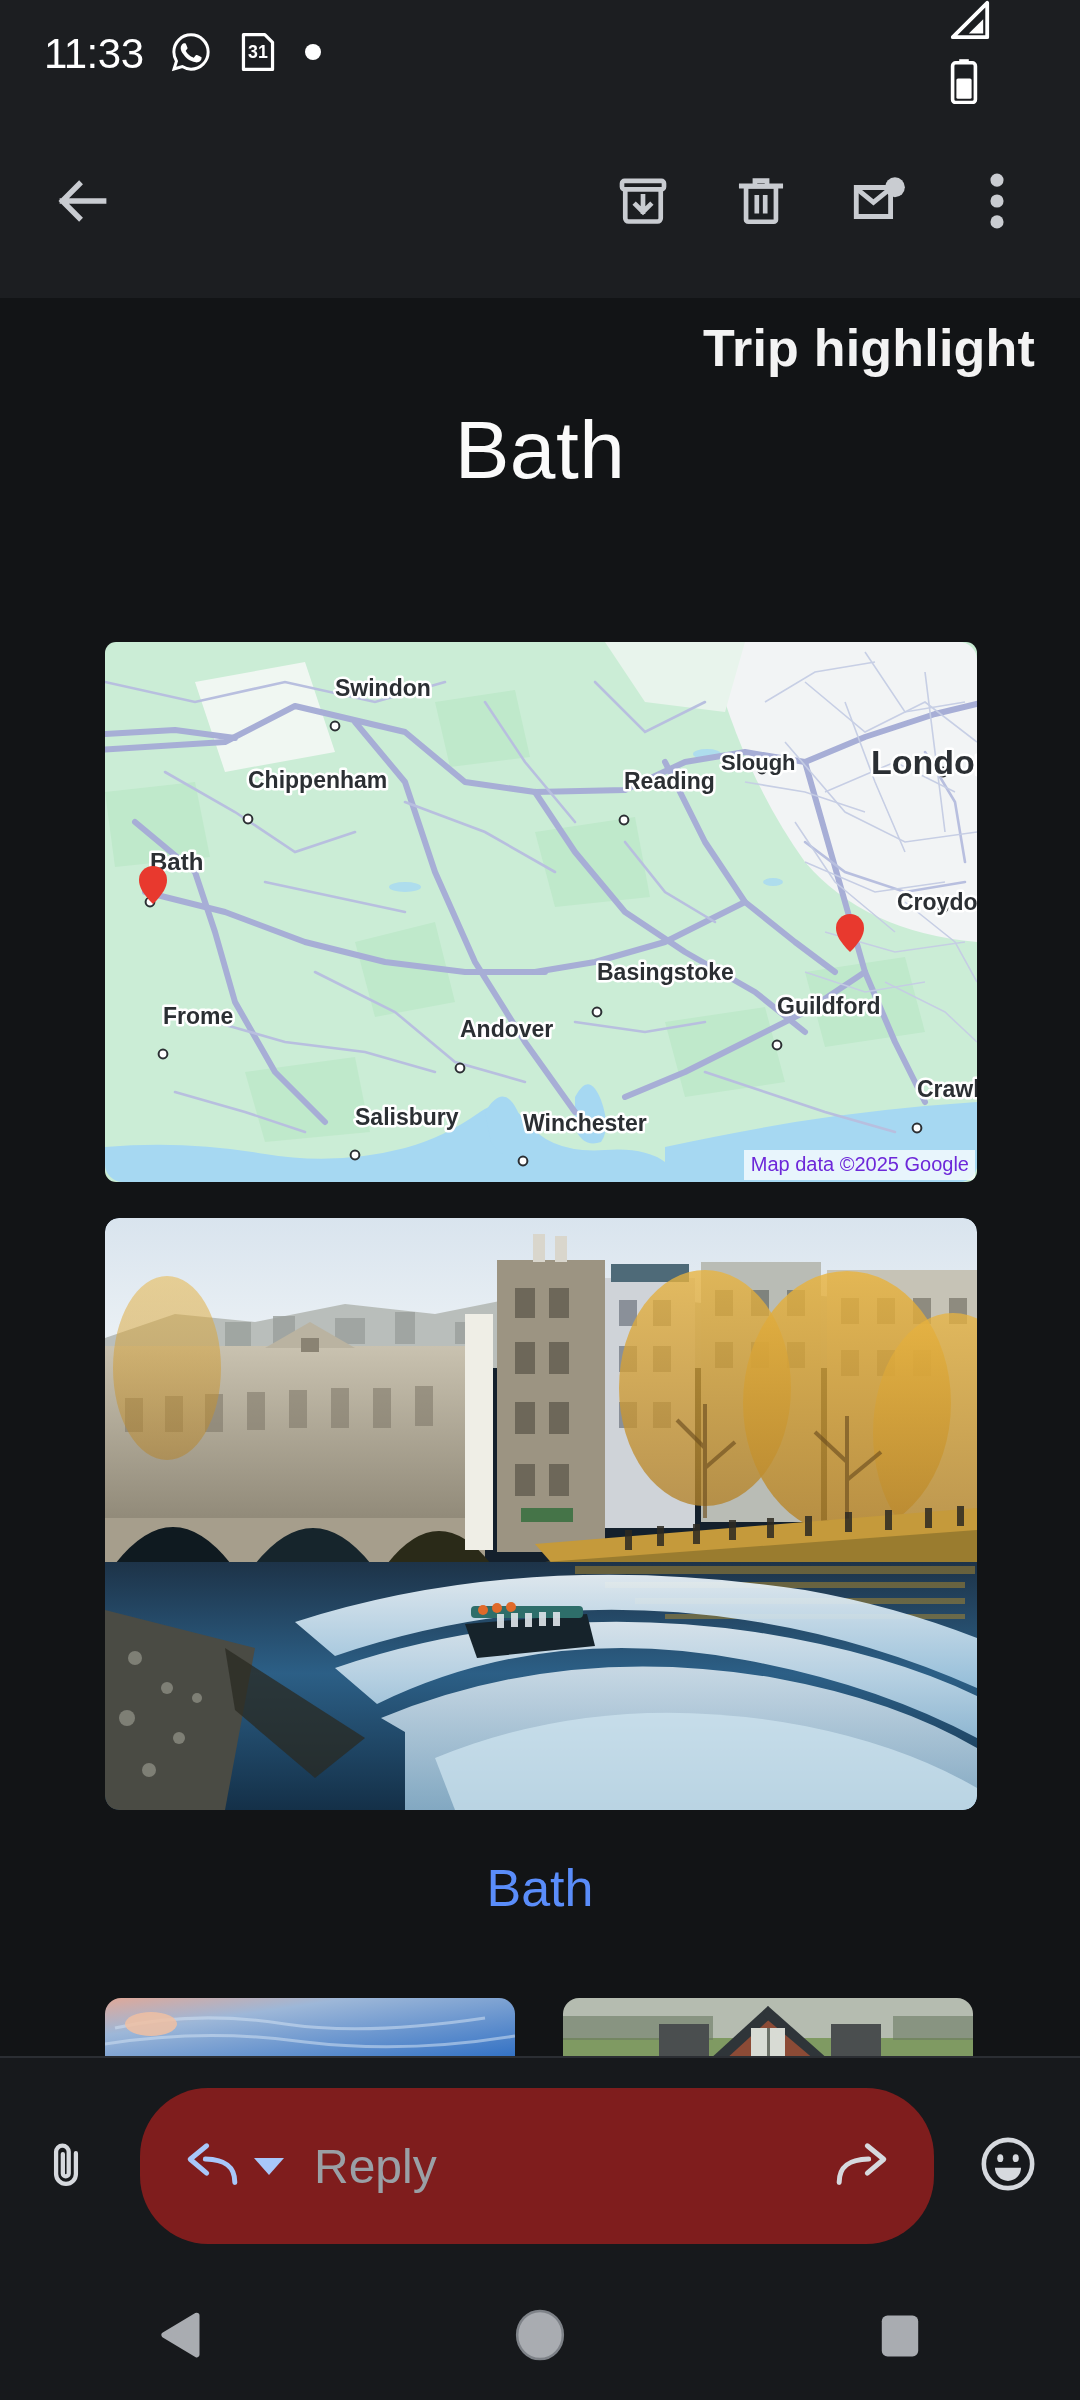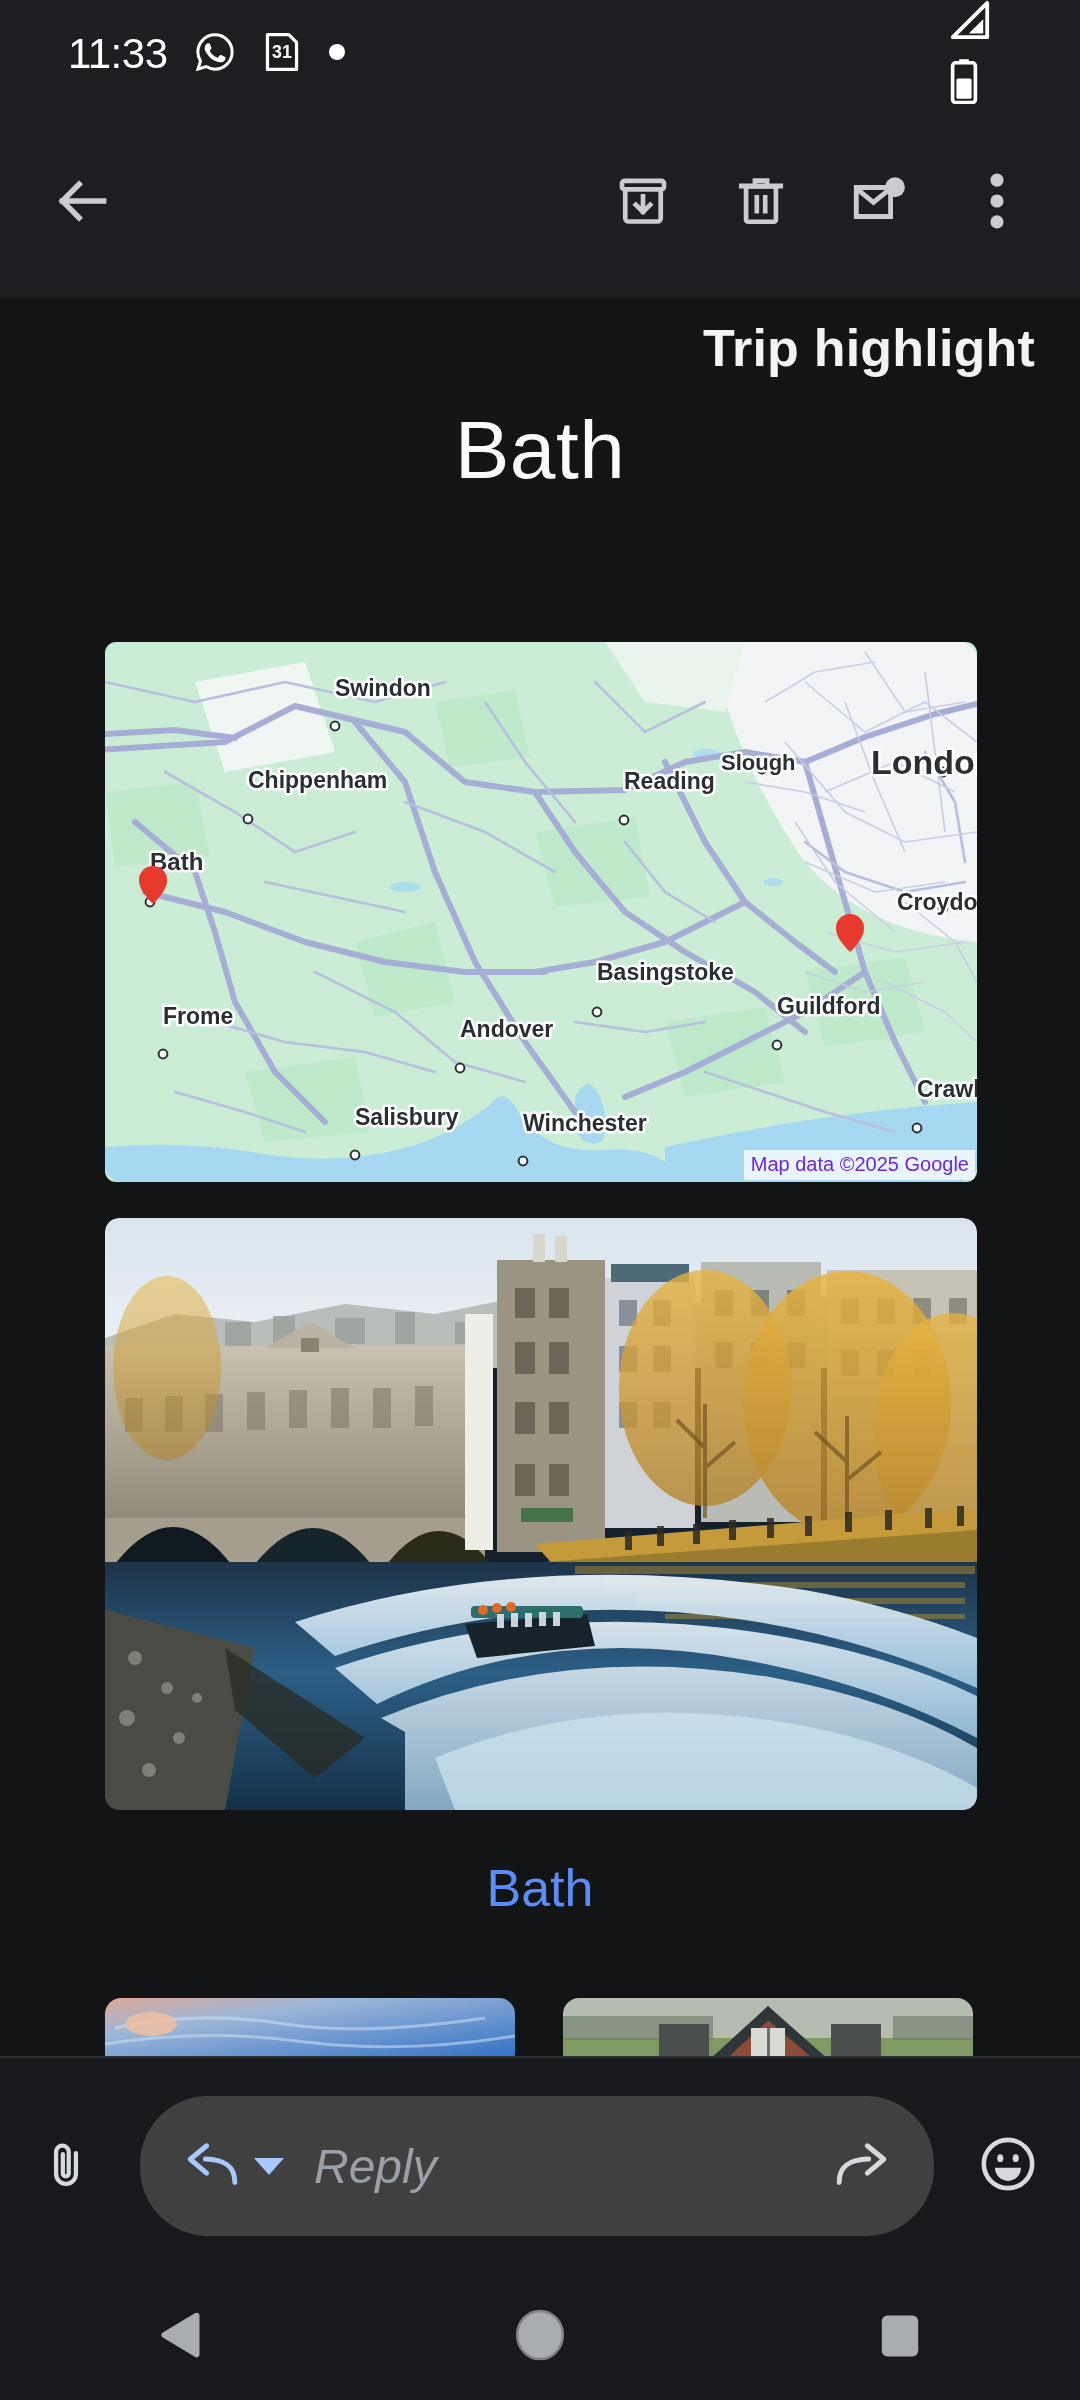--- a/index.html
+++ b/index.html
@@ -10,21 +10,21 @@
     font-family:"Liberation Sans", sans-serif;
     overflow:hidden;
   }
   #root { position:relative; width:1080px; height:2400px; background:#1c1e21; }
 
   
   .statusbar {
     position:absolute; left:0; top:0; width:1080px; height:108px;
     background:#1c1e21; display:flex; align-items:center;
   }
-  .sb-left { display:flex; align-items:center; gap:26px; padding-left:68px; }
+  .sb-left { display:flex; align-items:center; gap:26px; padding-left:44px; }
   .sb-time { color:#ffffff; font-size:42px; font-weight:500; letter-spacing:-0.5px; }
   .sb-right { margin-left:auto; display:flex; align-items:flex-start; gap:14px; padding-right:44px;flex-direction:column; }
   .sb-batt { color:#ffffff; font-size:40px; font-weight:500; margin-left:6px; }
   .ic { display:block; }
 
   
   .toolbar {
     position:absolute; left:0; top:108px; width:1080px; height:190px;
     background:#1c1e21; display:flex; align-items:center;
   }
@@ -96,22 +96,22 @@
 
   
   .replybar-sep { position:absolute; left:0; top:2056px; width:1080px; height:2px; background:#2b2e33; }
   .replybar {
     position:absolute; left:0; top:2058px; width:1080px; height:216px;
     background:#17191c; display:flex; align-items:center;
   }
   .clip-btn { width:108px; height:108px; margin-left:12px;
               display:flex; align-items:center; justify-content:center; border-radius:50%; }
   .reply-field {
-    flex:1; height:140px; margin:0 20px; background:#404040;
-    border-radius:68px; display:flex; align-items:center; padding:0 42px;font-style:italic;
+    flex:1; height:156px; margin:0 20px; background:#7f1d1d;
+    border-radius:68px; display:flex; align-items:center; padding:0 42px;
   }
   .reply-arrow { display:flex; align-items:center; gap:14px; }
   .reply-caret { width:0; height:0; border-left:15px solid transparent;
                  border-right:15px solid transparent; border-top:17px solid #a8c7fa; }
   .reply-ph { flex:1; color:#9aa0a6; font-size:48px; font-weight:300; padding-left:30px; }
   .emoji-btn { width:108px; height:108px; margin-right:18px;
                display:flex; align-items:center; justify-content:center; border-radius:50%; }
 
   
   .navbar {

